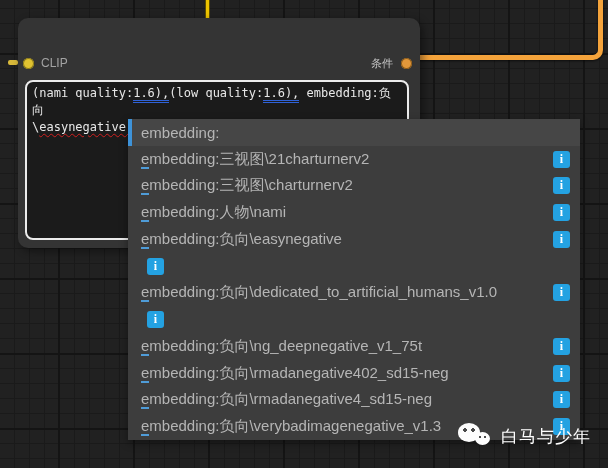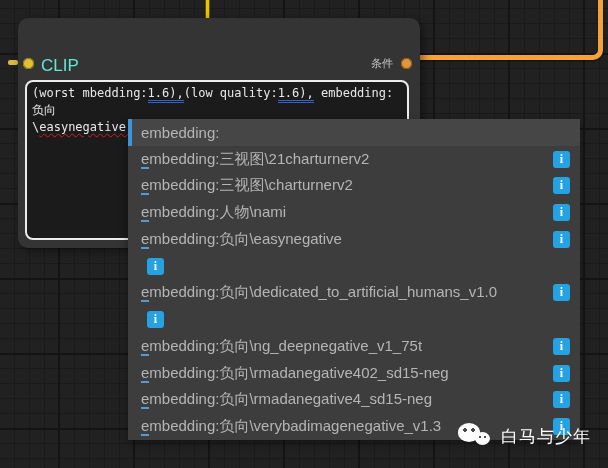--- a/index.html
+++ b/index.html
@@ -51,21 +51,21 @@
   .node-status-dot {
     width:10px; height:10px; border-radius:50%; background:#707070; margin-right:9px;
   }
   .node-title { font-size:14px; color:#a2a2a2; letter-spacing:.5px; }
 
   .slot-dot-in {
     position:absolute; left:5px; top:40px; width:11px; height:11px;
     border-radius:50%; background:#e0c231; box-shadow:inset 0 0 0 1px #8a7a1a;
   }
   .slot-label-in {
-    position:absolute; left:23px; top:38px; font-size:17px; color:#5eead4;
+    position:absolute; left:23px; top:38px; font-size:12px; color:#a3a3a3;
   }
   .slot-label-out {
     position:absolute; right:27px; top:38px; font-size:11px; color:#c6c6c6;
   }
   .slot-dot-out {
     position:absolute; right:8px; top:40px; width:11px; height:11px;
     border-radius:50%; background:#e2973a; box-shadow:inset 0 0 0 1px #8a5a1a;
   }
 
   .prompt-box {
@@ -144,21 +144,21 @@
   <div class="wire-cond"></div>
   <div class="wire-stub"></div>
 
   <div class="node">
 
     <div class="slot-dot-in"></div>
     <div class="slot-label-in">CLIP</div>
     <div class="slot-label-out">条件</div>
     <div class="slot-dot-out"></div>
 
-    <div class="prompt-box"><div class="ta-line"><span>(worst mbedding:</span><span class="u-double-blue">1.6),</span><span>(low quality:</span><span class="u-double-blue">1.6),</span><span> embedding:负向</span></div><div class="ta-line"><span>\</span><span class="u-wavy-red">easynegative,</span><span> e</span><span class="caret"></span></div></div>
+    <div class="prompt-box"><div class="ta-line"><span>(nami quality:</span><span class="u-double-blue">1.6),</span><span>(low quality:</span><span class="u-double-blue">1.6),</span><span> embedding:负向</span></div><div class="ta-line"><span>\</span><span class="u-wavy-red">easynegative,</span><span> e</span><span class="caret"></span></div></div>
   </div>
 
   <div class="dropdown">
       <div class="dd-row selected">
         <span class="dd-label"><span class="match">e</span>mbedding:</span>
       </div>
       <div class="dd-row">
         <span class="dd-label"><span class="match">e</span>mbedding:三视图\21charturnerv2</span>
         <span class="info-icon">i</span>
       </div>

